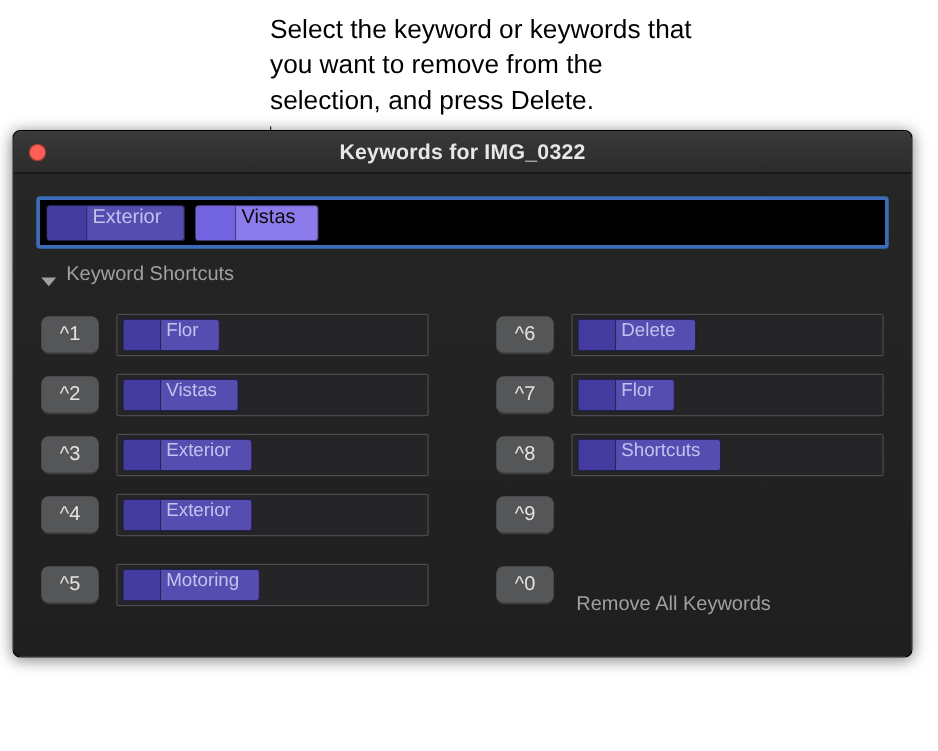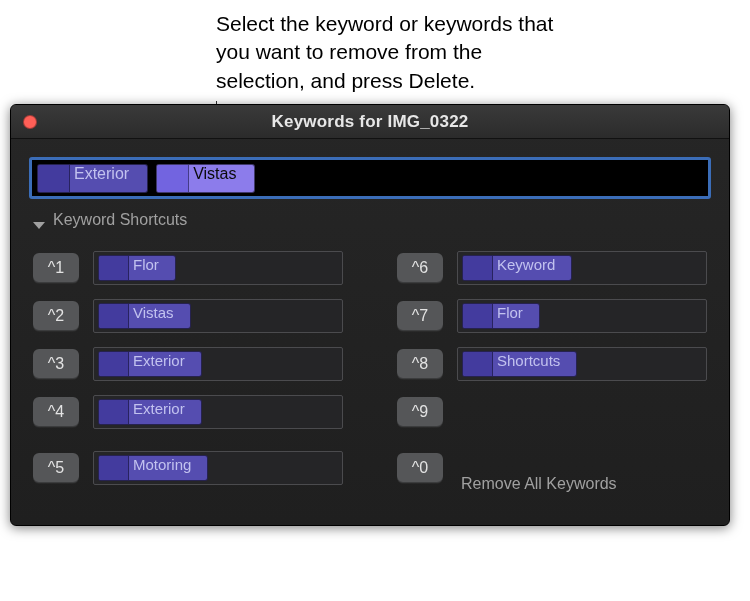--- a/index.html
+++ b/index.html
@@ -215,21 +215,21 @@
           <div class="left-bar"></div>
           <div class="inner">Flor</div>
         </div>
       </div>
     </div>
     <div class="shortcut-row">
       <div class="key-chip">^6</div>
       <div class="slot">
         <div class="token">
           <div class="left-bar"></div>
-          <div class="inner">Keyword</div>
+          <div class="inner">Delete</div>
         </div>
       </div>
     </div>
 
     <div class="shortcut-row">
       <div class="key-chip">^2</div>
       <div class="slot">
         <div class="token">
           <div class="left-bar"></div>
           <div class="inner">Vistas</div>

